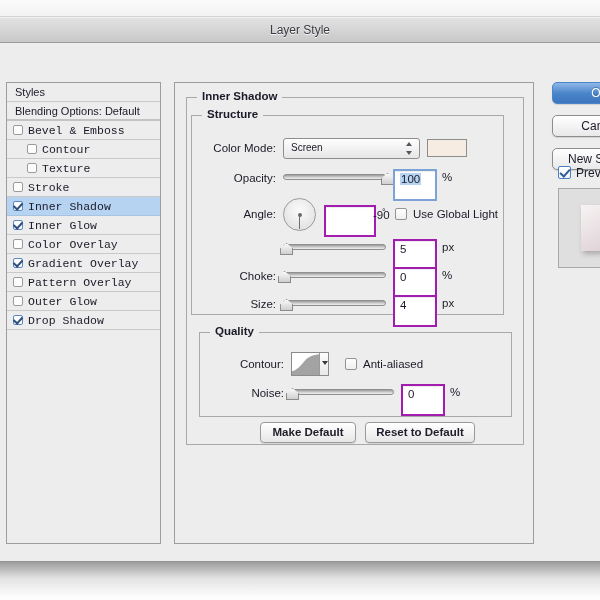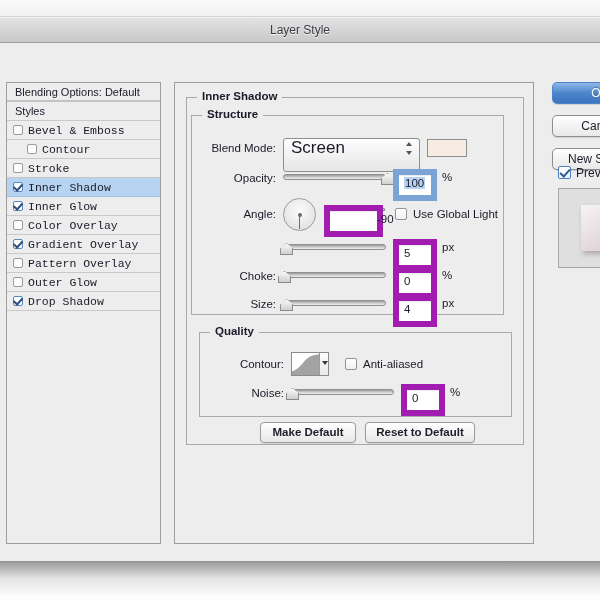--- a/index.html
+++ b/index.html
@@ -94,43 +94,43 @@
   .quality-group{left:12px;top:234px;width:313px;height:85px;}
 
   
   .ctl-row{position:absolute;height:20px;left:0;right:0;}
   .ctl-label{
     position:absolute;text-align:right;line-height:20px;font-size:11.5px;
   }
 
   
   .popup{
-    position:absolute;height:34px;border:1px solid #8e8e8e;border-radius:3px;
+    position:absolute;height:21px;border:1px solid #8e8e8e;border-radius:3px;
     background:linear-gradient(#fefefe,#e6e6e6);
-    box-sizing:border-box;line-height:17px;padding-left:7px;font-size:17px;
+    box-sizing:border-box;line-height:17px;padding-left:7px;font-size:10px;
     box-shadow:0 1px 0 rgba(255,255,255,.7) inset;
   }
   .popup .arrows{
     position:absolute;right:6px;top:3px;width:7px;height:13px;
   }
   .popup .arrows:before,.popup .arrows:after{
     content:"";position:absolute;left:0;border-left:3.5px solid transparent;
     border-right:3.5px solid transparent;
   }
   .popup .arrows:before{top:0;border-bottom:4px solid #55555f;}
   .popup .arrows:after{bottom:0;border-top:4px solid #55555f;}
 
   .swatch{
     position:absolute;height:18px;width:40px;border:1px solid #8d8d8d;
     box-sizing:border-box;
   }
 
   
   .field{
-    position:absolute;height:32px;border:6px solid #a21caf;background:#fff;
+    position:absolute;height:32px;border:2px solid #a21caf;background:#fff;
     box-sizing:border-box;line-height:16px;padding-left:5px;font-size:11.5px;
     box-shadow:0 1px 1px rgba(0,0,0,.08) inset;
   }
   .field.sel{border-color:#7ba3d6;}
   .field .selnum{background:#b7d3f2;padding:0 1px;}
   .unit{position:absolute;line-height:18px;font-size:11.5px;}
 
   
   .slider{position:absolute;height:18px;}
   .slider .track{
@@ -240,29 +240,30 @@
 
   <div class="dialog">
 
     <div class="titlebar">
       <span class="title">Layer Style</span>
     </div>
 
     <div class="window-body">
 
       <div class="styles-panel">
+        <div class="list-row header">
+          <span>Styles</span>
+        </div>
         <div class="list-row blend">
           <span>Blending Options: Default</span>
-        </div>
-        <div class="list-row header">
-          <span>Styles</span>
         </div>
         <div id="effect-rows">
             <div class="list-row effect"><span class="cbx"></span><span class="rowlabel">Bevel &amp; Emboss</span></div>
             <div class="list-row effect indent"><span class="cbx"></span><span class="rowlabel">Contour</span></div>
+            <div class="list-row effect indent"><span class="cbx"></span><span class="rowlabel">Texture</span></div>
             <div class="list-row effect"><span class="cbx"></span><span class="rowlabel">Stroke</span></div>
             <div class="list-row effect selected"><span class="cbx checked"></span><span class="rowlabel">Inner Shadow</span></div>
             <div class="list-row effect"><span class="cbx checked"></span><span class="rowlabel">Inner Glow</span></div>
             <div class="list-row effect"><span class="cbx"></span><span class="rowlabel">Color Overlay</span></div>
             <div class="list-row effect"><span class="cbx checked"></span><span class="rowlabel">Gradient Overlay</span></div>
             <div class="list-row effect"><span class="cbx"></span><span class="rowlabel">Pattern Overlay</span></div>
             <div class="list-row effect"><span class="cbx"></span><span class="rowlabel">Outer Glow</span></div>
             <div class="list-row effect"><span class="cbx checked"></span><span class="rowlabel">Drop Shadow</span></div>
           </div>
         <div class="list-fill" style="height:120px;"></div>
@@ -270,21 +271,21 @@
 
       <div class="main-area">
 
         <div class="group outer-group">
           <span class="glabel">Inner Shadow</span>
 
           <div class="group structure-group">
             <span class="glabel">Structure</span>
 
             <div class="ctl-row" style="top:22px;">
-              <span class="ctl-label" style="left:0;width:84px;">Blend Mode:</span>
+              <span class="ctl-label" style="left:0;width:84px;">Color Mode:</span>
               <div class="popup" style="left:91px;width:137px;">
                 <span>Screen</span>
                 <span class="arrows"></span>
               </div>
               <div class="swatch" id="blend-swatch" style="left: 235px; top: 1px; background: rgb(247, 236, 226);"></div>
             </div>
 
             <div class="ctl-row" style="top:52px;">
               <span class="ctl-label" style="left:0;width:84px;">Opacity:</span>
               <div class="slider" style="left:91px;width:103px;">

